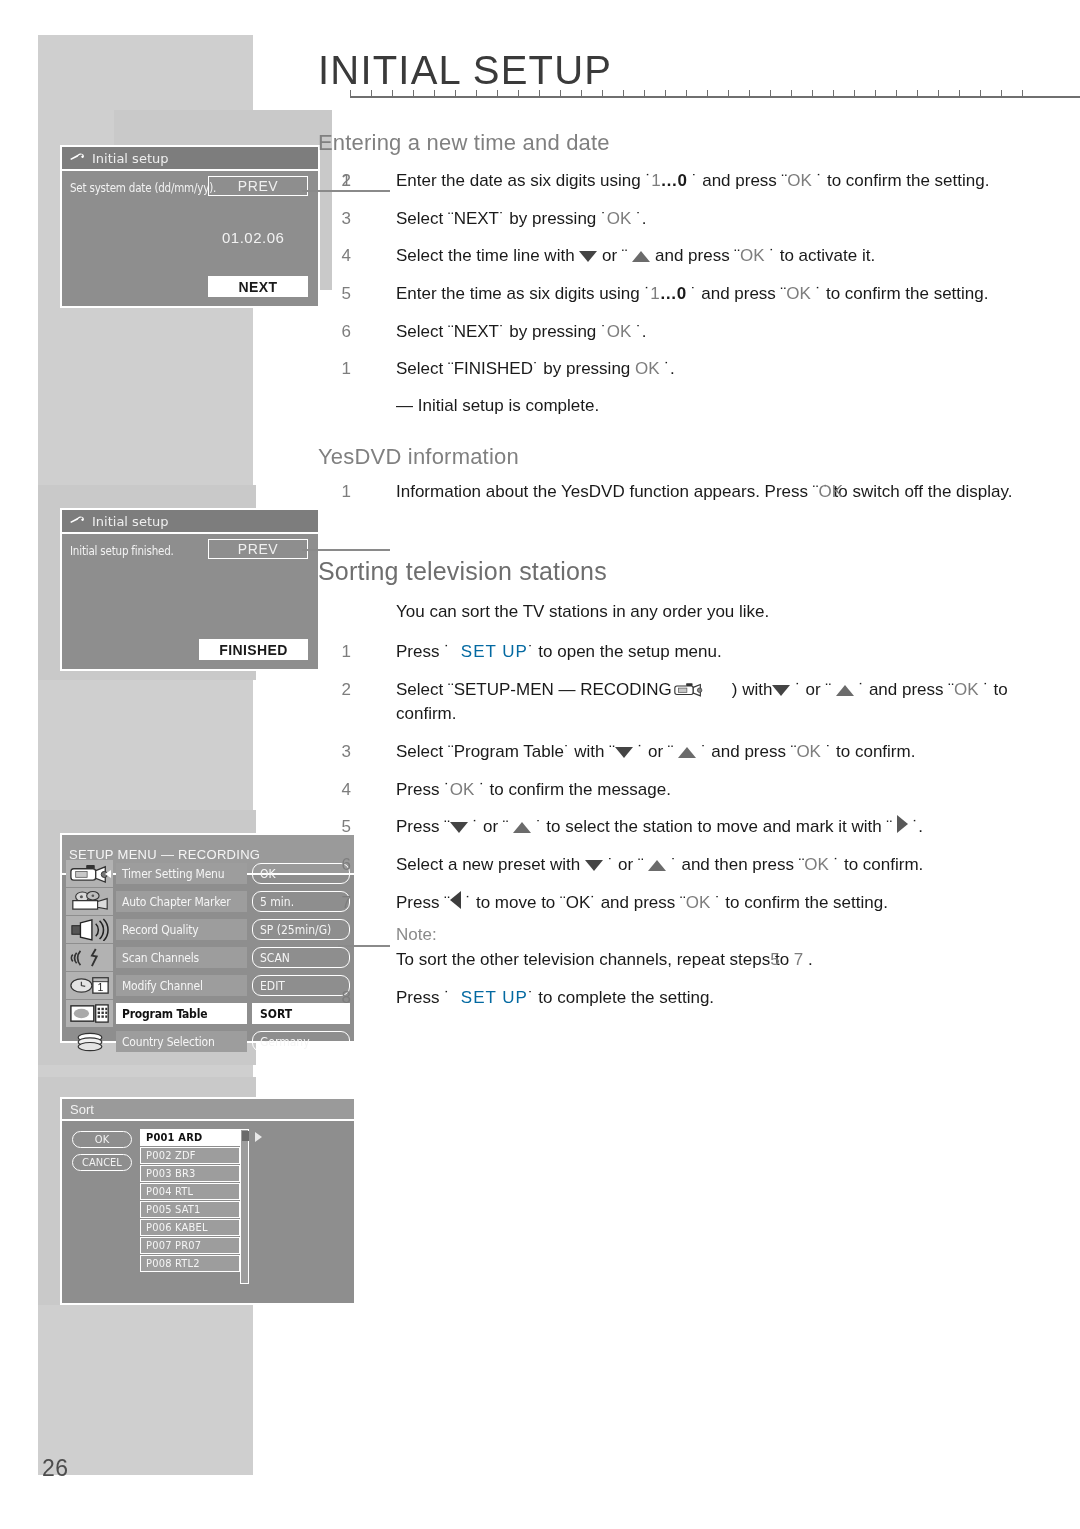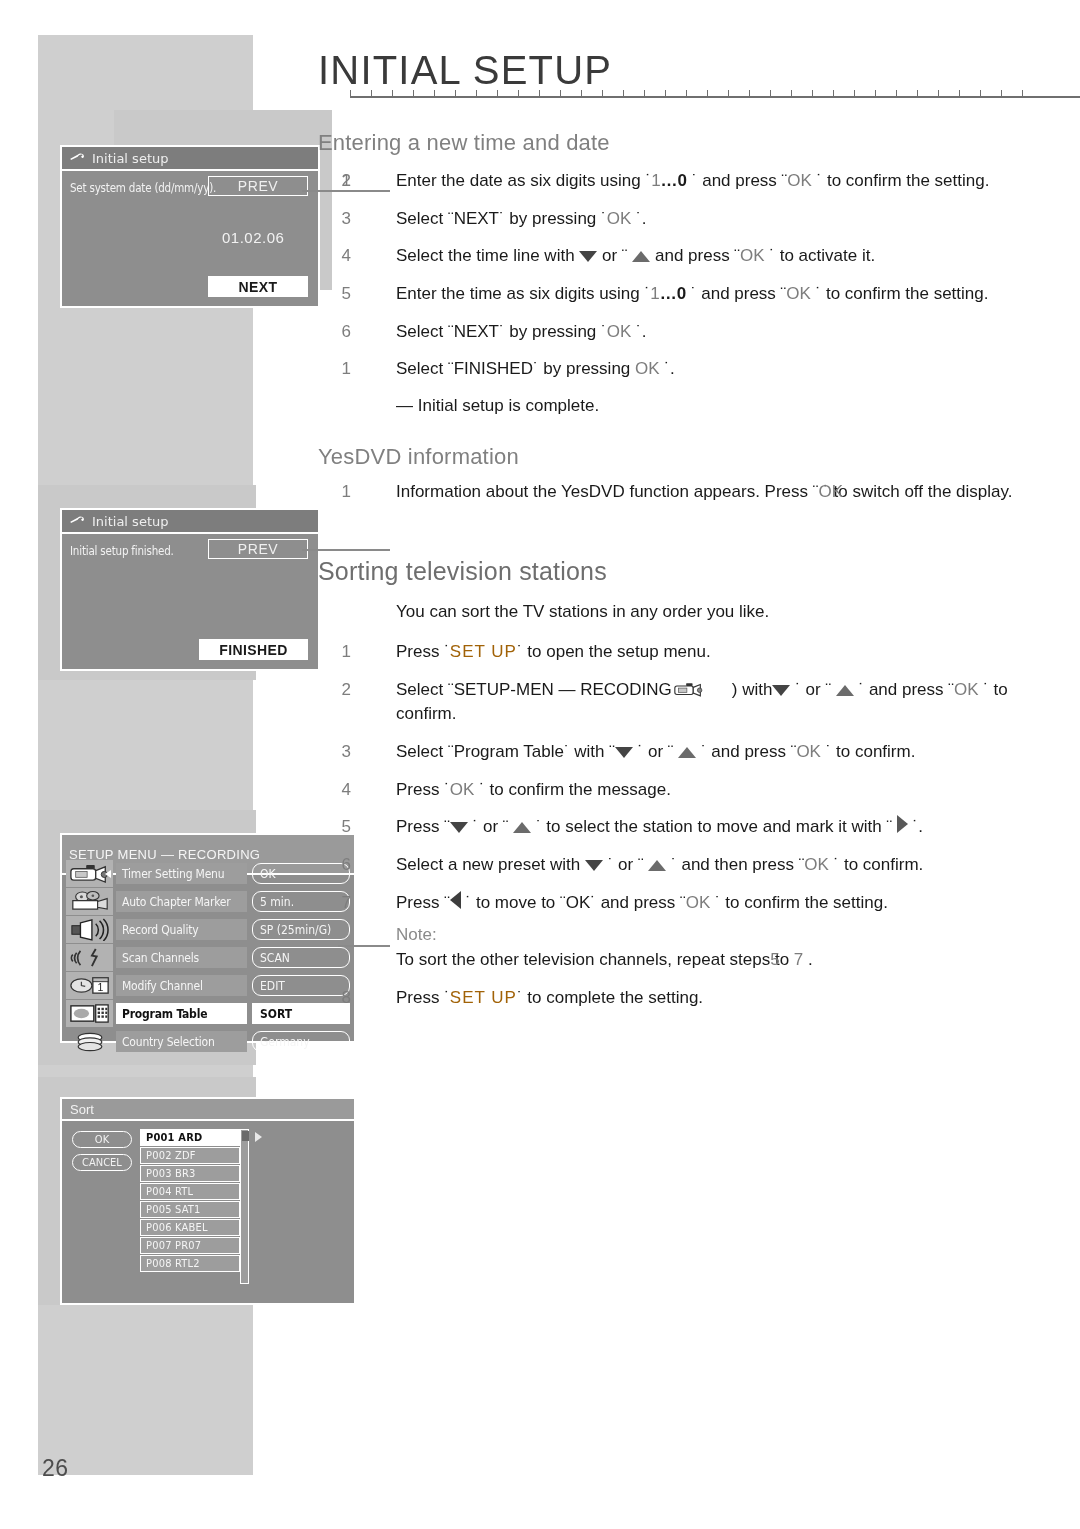--- a/index.html
+++ b/index.html
@@ -165,21 +165,21 @@
   .step{
     position:relative;padding-left:78px;margin-bottom:13px;
     font-size:17px;line-height:1.45;color:#1a1a1a;
   }
   .step .num{
     position:absolute;left:13px;top:0;width:20px;text-align:right;
     color:#7d7d7d;font-size:17px;
   }
   .step .justified{text-align:justify;text-align-last:left;}
   .sub-line{display:block;margin-top:12px;}
-  .key{color:#a16207;letter-spacing:1px;}
+  .key{color:#0369a1;letter-spacing:1px;margin-left:11px;}
   .keyok{color:#7d7d7d;}
   .note-label{color:#8a8a8a;display:block;margin-top:8px;}
   .note-body{display:block;}
   .tri{display:inline-block;vertical-align:-1px;}
   .tri-down{
     width:0;height:0;border-left:9px solid transparent;border-right:9px solid transparent;
     border-top:11px solid #444;
   }
   .tri-up{
     width:0;height:0;border-left:9px solid transparent;border-right:9px solid transparent;

